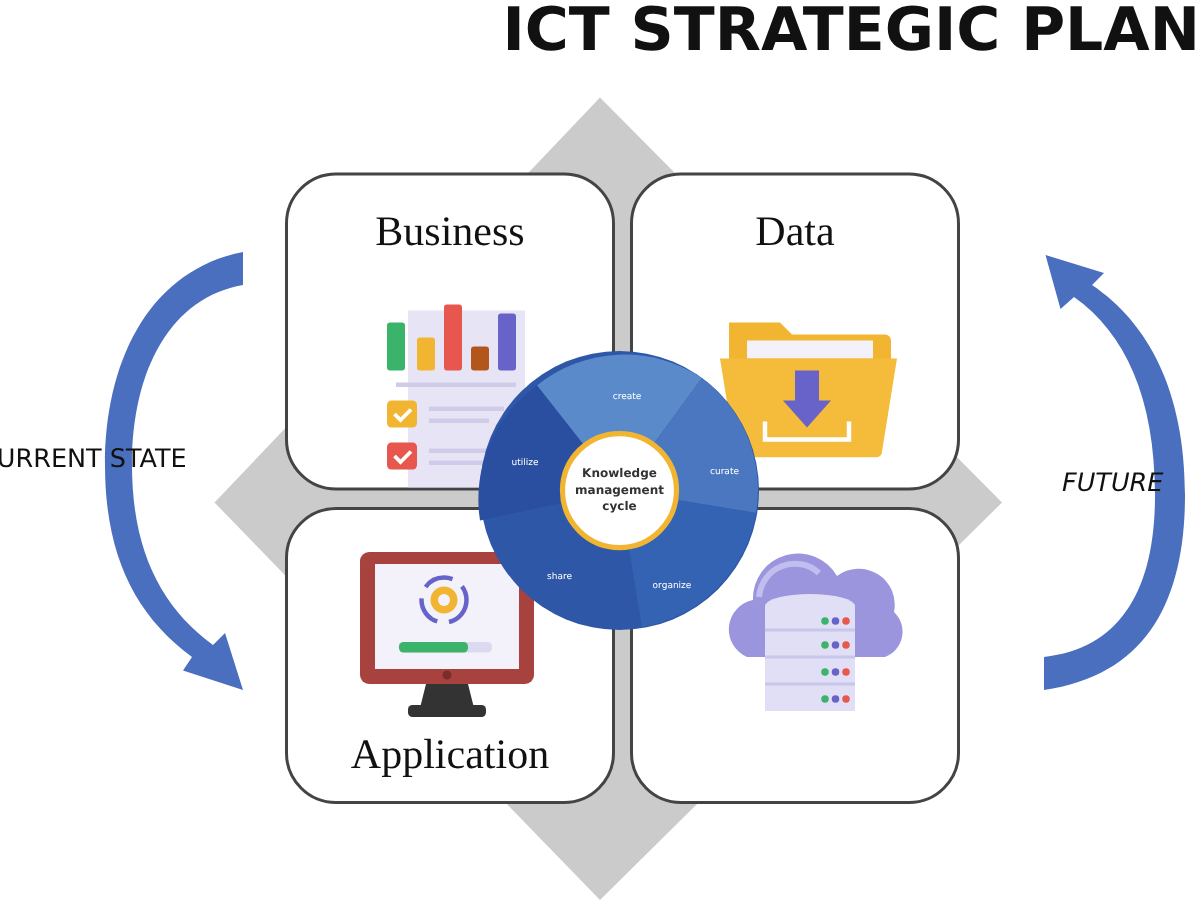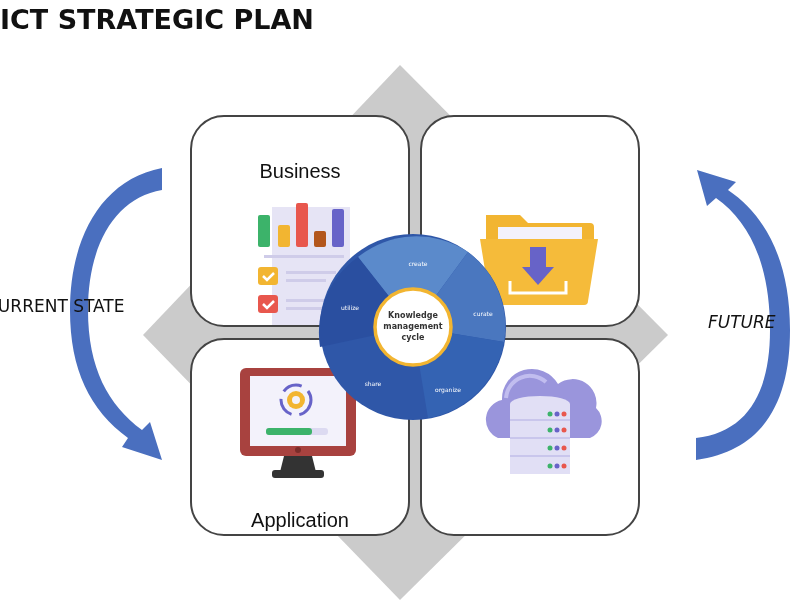--- a/index.html
+++ b/index.html
@@ -1,20 +1,20 @@
 <!DOCTYPE html>
 <html><head>
 <meta charset="utf-8">
 <style>
   html, body { margin: 0; padding: 0; }
   body { width: 800px; height: 600px; background: #ffffff; position: relative; overflow: hidden; font-family: "Liberation Sans", sans-serif; }
-  .title { position: absolute; left: 0; top: 0; width: 800px; text-align: left; font-family: "DejaVu Sans", sans-serif; font-weight: bold; font-size: 27px; line-height: 40px; color: #111; letter-spacing: 0px; }
+  .title { position: absolute; left: 0; top: 0; width: 800px; text-align: right; font-family: "DejaVu Sans", sans-serif; font-weight: bold; font-size: 40px; line-height: 40px; color: #111; letter-spacing: 0px; }
   svg.bg { position: absolute; left: 0; top: 0; }
   .box { position: absolute; background: #fff; border: 2px solid #444; border-radius: 34px; box-sizing: border-box; }
-  .box-label { position: absolute; left: 0; width: 100%; text-align: center; font-family: Liberation Sans, sans-serif; font-size: 20px; color: #111; margin-top: 21px; }
+  .box-label { position: absolute; left: 0; width: 100%; text-align: center; font-family: Liberation Serif, serif; font-size: 28px; color: #111; }
   .side-label { position: absolute; font-family: "DejaVu Sans", sans-serif; font-size: 17px; color: #111; white-space: nowrap; }
   .icon { position: absolute; }
   .cycle { position: absolute; left: 318px; top: 232px; width: 190px; height: 190px; }
 </style>
 </head>
 <body>
 
 <svg class="bg" width="800" height="600">
   <polygon points="400,65 668,335 400,600 143,335" fill="#cbcbcb"></polygon>
 
@@ -47,20 +47,21 @@
     <rect x="32" y="76" width="50" height="3" fill="#cfcce9"></rect>
     <rect x="32" y="84" width="40" height="3" fill="#cfcce9"></rect>
     <rect x="4" y="100" width="20" height="18" rx="3" fill="#e8574d"></rect>
     <path d="M9 109 l4 4 l7 -7" stroke="#fff" stroke-width="2.5" fill="none"></path>
     <rect x="32" y="104" width="50" height="3" fill="#cfcce9"></rect>
     <rect x="32" y="112" width="40" height="3" fill="#cfcce9"></rect>
   </svg>
 </div>
 
 <div class="box" style="left:420px; top:115px; width:220px; height:212px;">
+  <div class="box-label" style="top:22px;">Data</div>
   <svg class="icon" style="left:56px; top:88px;" width="122" height="100" viewBox="0 0 122 100">
     <path d="M8 10 h34 l8 8 h62 a4 4 0 0 1 4 4 v18 h-108 z" fill="#f2b531"></path>
     <rect x="20" y="22" width="84" height="12" fill="#f3f2fb"></rect>
     <path d="M2 34 h118 l-10 62 a4 4 0 0 1 -4 4 h-90 a4 4 0 0 1 -4 -4 z" fill="#f5bb3a"></path>
     <rect x="52" y="42" width="16" height="22" fill="#6763c8"></rect>
     <polygon points="44,62 76,62 60,80" fill="#6763c8"></polygon>
     <path d="M32 76 v12 h56 v-12" stroke="#fff" stroke-width="3" fill="none"></path>
   </svg>
 </div>
 

